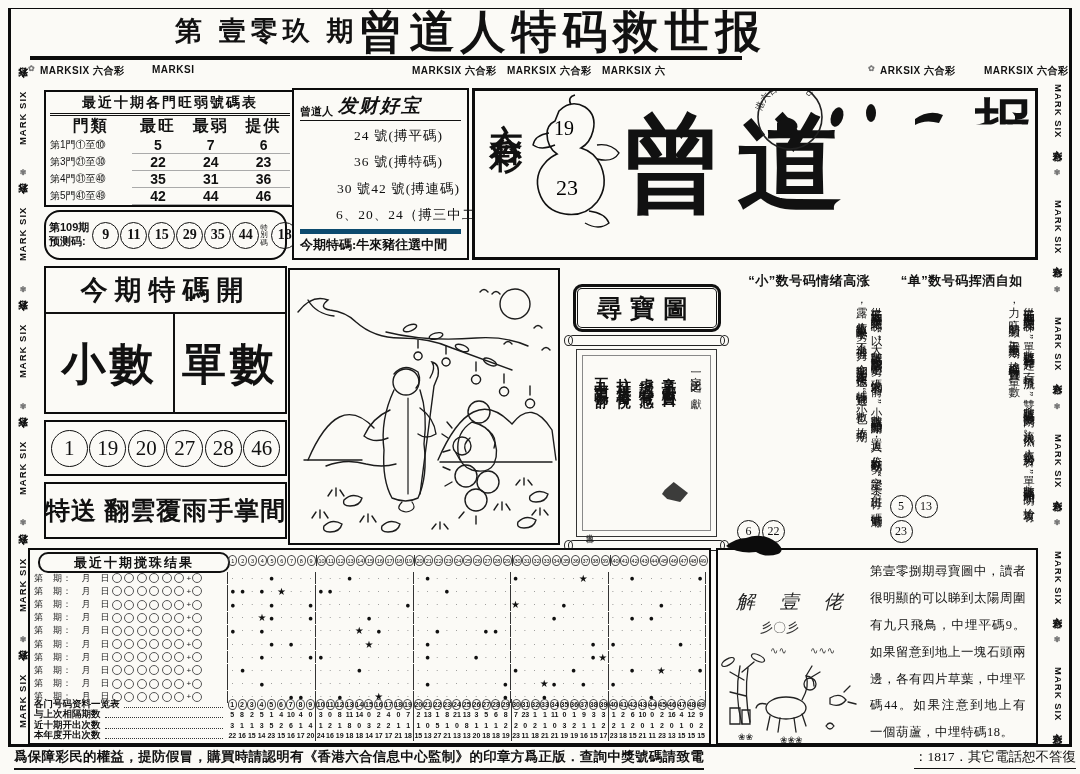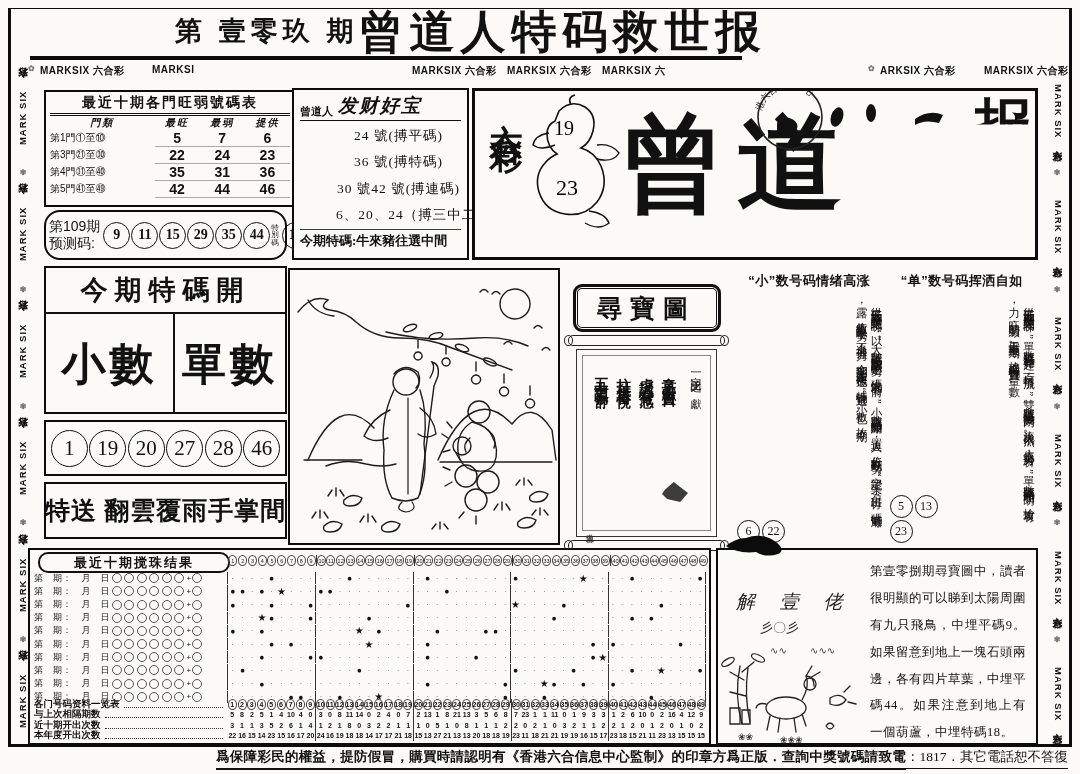--- a/index.html
+++ b/index.html
@@ -21,28 +21,28 @@
   .flower{font-size:8px;color:#777;}
   
   .box{position:absolute;border:2px solid #0c0c0c;background:#fbfaf6;box-sizing:border-box;}
   .circle{display:inline-flex;align-items:center;justify-content:center;border:1.5px solid #111;
           border-radius:50%;font-family:"Liberation Serif",serif;}
   
   #hotweak{left:44px;top:90px;width:252px;height:117px;padding:2px 4px;}
   #hotweak .t-title{font-family:"Liberation Serif",serif;font-weight:bold;font-size:14px;letter-spacing:2px;
                     text-align:center;border-bottom:3px double #111;padding-bottom:1px;}
   #hotweak table{width:100%;border-collapse:collapse;font-size:11px;}
-  #hotweak th{font-family:"Liberation Serif",serif;font-size:10px;font-weight:bold;letter-spacing:2px;padding:0;font-style:italic;}
+  #hotweak th{font-family:"Liberation Serif",serif;font-size:16px;font-weight:bold;letter-spacing:2px;padding:0;}
   #hotweak td{text-align:center;padding:0;}
   #hotweak td.gate{font-size:10px;text-align:left;white-space:nowrap;}
   #hotweak td.val{font-size:14px;font-weight:bold;border-bottom:1px solid #aaa;}
   
   #forecast{left:44px;top:210px;width:243px;height:50px;border-width:2.5px;border-radius:16px;
             display:flex;align-items:center;padding:0 3px;}
-  #forecast .flabel{font-size:14px;font-weight:normal;line-height:1.25;white-space:nowrap;margin-right:2px;}
+  #forecast .flabel{font-size:11px;font-weight:bold;line-height:1.25;white-space:nowrap;margin-right:2px;}
   #forecast .circle{width:25px;height:25px;font-size:14px;font-weight:bold;margin-left:1px;flex:none;}
   #special-label{width:10px;font-size:7.5px;line-height:1;word-break:break-all;margin-left:1px;}
   
   #tema{left:44px;top:266px;width:243px;height:148px;}
   #tema .t-head{height:44px;display:flex;align-items:center;justify-content:center;
         font-family:"Liberation Serif",serif;font-weight:bold;font-size:27px;letter-spacing:7px;border-bottom:2px solid #111;}
   #tema .t-cells{display:flex;height:100px;}
   #tema .t-cell{flex:1;display:flex;align-items:center;justify-content:center;
         font-family:"Liberation Serif",serif;font-weight:bold;font-size:44px;letter-spacing:4px;}
   #tema .t-cell:first-child{border-right:2px solid #111;flex:1.15;}
@@ -52,21 +52,21 @@
   
   #tesong{left:44px;top:482px;width:243px;height:57px;display:flex;align-items:center;justify-content:center;}
   #tesong .ts{font-family:"Liberation Serif",serif;font-weight:900;font-size:25px;letter-spacing:1px;white-space:nowrap;}
   
   #fortune{left:292px;top:88px;width:177px;height:172px;padding:3px 6px;}
   #fortune .f-head{display:flex;align-items:flex-end;border-bottom:1px solid #111;padding-bottom:1px;}
   #fortune .f-head .who{font-size:11px;font-weight:bold;margin-right:5px;}
   #fortune .f-head .what{font-family:"Liberation Serif",serif;font-weight:900;font-size:19px;letter-spacing:2px;font-style:italic;}
   #fortune ul{list-style:none;margin:2px 0 0;padding:0;}
   #fortune li{font-family:"Liberation Serif",serif;font-size:13.5px;letter-spacing:1px;text-align:center;line-height:1.95;white-space:nowrap;margin-left:36px;}
-  #fortune .f-foot{font-family:"Liberation Serif",serif;font-weight:bold;font-size:13px;border-top:1px solid #0c4a6e;
+  #fortune .f-foot{font-family:"Liberation Serif",serif;font-weight:bold;font-size:13px;border-top:5px solid #0c4a6e;
                    margin-top:1px;padding-top:2px;white-space:nowrap;}
   
   #banner{left:472px;top:88px;width:566px;height:172px;border-width:3.5px;overflow:hidden;}
   #banner .brand{position:absolute;left:8px;top:6px;writing-mode:vertical-rl;font-family:"Liberation Serif",serif;
                  font-weight:900;font-size:33px;letter-spacing:8px;}
   #banner .callig{position:absolute;left:145px;top:-6px;font-family:"Liberation Serif",serif;font-weight:900;
                   font-size:105px;letter-spacing:12px;line-height:1.5;}
   #banner svg{position:absolute;}
   #banner .frag-char{position:absolute;right:2px;top:-4px;font-family:"Liberation Serif",serif;font-weight:900;
                      font-size:58px;clip-path:inset(0 0 52% 0);}
@@ -122,21 +122,21 @@
   .st-label{font-size:9.5px;font-weight:bold;white-space:nowrap;}
   .leader{flex:1;border-bottom:1.5px dotted #333;margin:0 4px 3px 4px;height:1px;}
   .st-grid{height:10.5px;font-weight:bold;}
   .st-grid span{font-size:7px;font-family:"Liberation Sans",sans-serif;}
   
   #solution{left:716px;top:548px;width:322px;height:197px;display:flex;overflow:visible;}
   #sol-sketch{width:152px;height:100%;position:relative;flex:none;}
   #sol-text{flex:1;font-family:"Liberation Serif",serif;font-size:12.5px;line-height:2.15;
             padding:8px 10px 0 0;text-align:justify;letter-spacing:.5px;}
   
-  #footer{position:absolute;left:14px;right:12px;top:748px;display:flex;justify-content:flex-end;align-items:flex-start;}
+  #footer{position:absolute;left:14px;right:4px;top:748px;display:flex;justify-content:space-between;align-items:flex-start;}
   #footer .f-left{font-family:"Liberation Serif",serif;font-weight:bold;font-size:13.5px;border-bottom:2.5px solid #111;
                   padding-bottom:2px;letter-spacing:.3px;white-space:nowrap;}
   #footer .f-right{font-family:"Liberation Serif",serif;font-size:13.5px;border-bottom:1.5px solid #111;
                    padding-bottom:2px;white-space:nowrap;}
   svg{display:block;} svg text{font-family:"Liberation Serif",serif;}
 </style>
 </head>
 <body>
 
 <div id="page">

